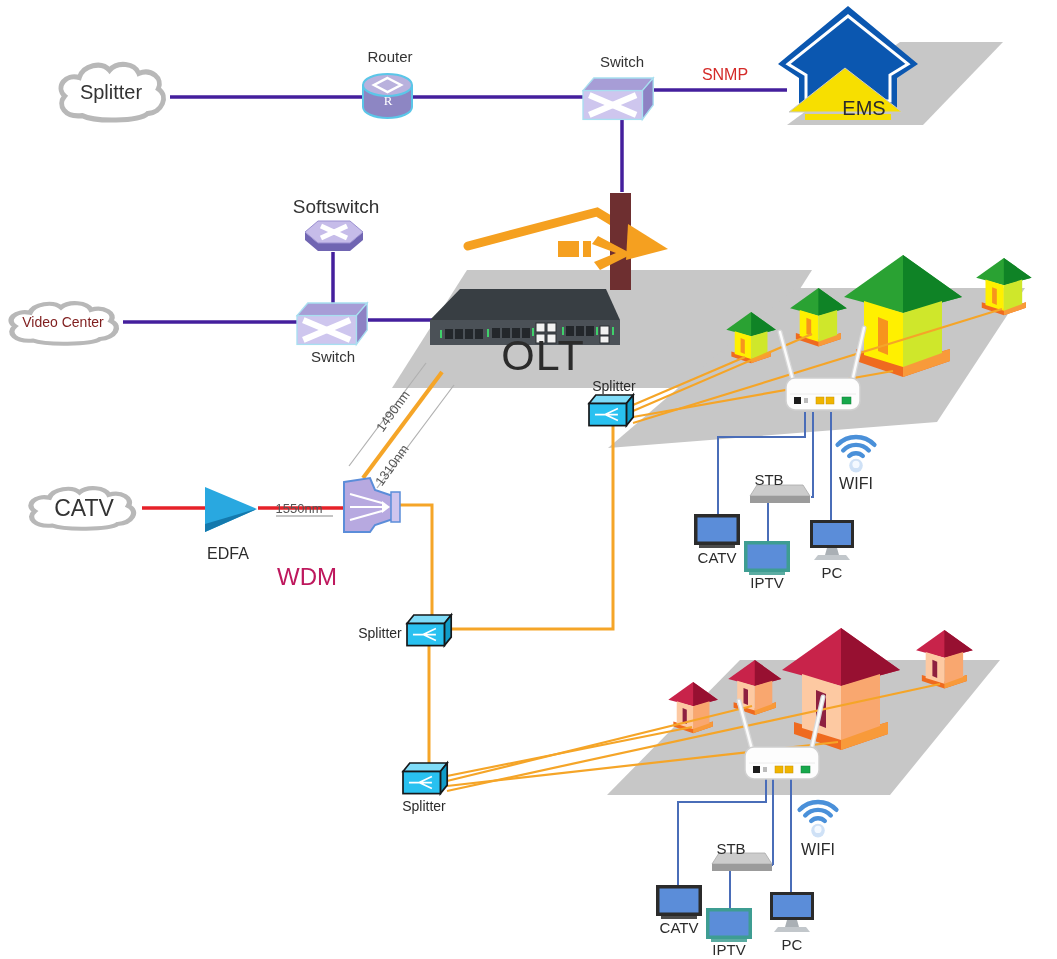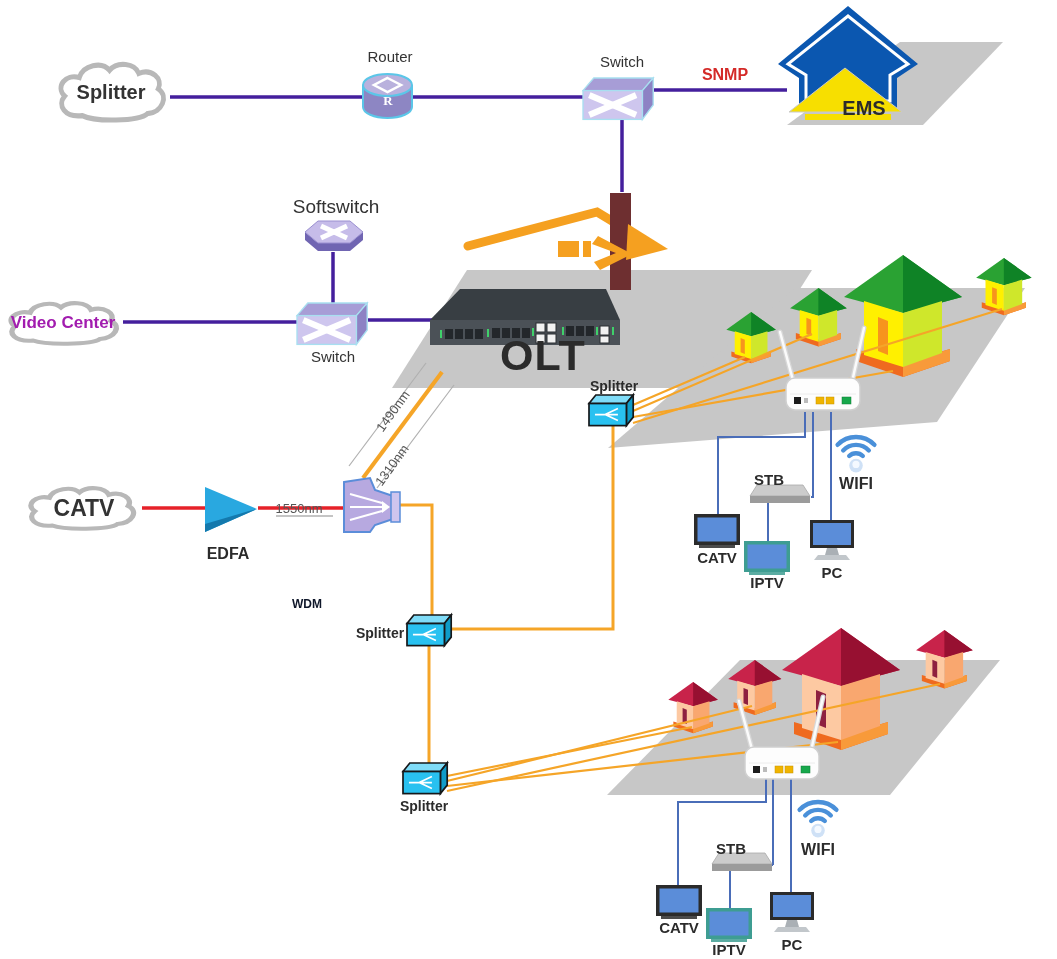--- a/index.html
+++ b/index.html
@@ -1,21 +1,21 @@
 <!DOCTYPE html>
 <html><head>
 <meta charset="utf-8">
 <style>
   html,body{margin:0;padding:0;background:#f2f2f2;}
   #stage{position:relative;width:1057px;height:959px;background:#ffffff;outline:1px solid #e2e2e2;
          font-family:"Liberation Sans",sans-serif;overflow:hidden;}
   #art{position:absolute;left:0;top:0;}
   .lbl{position:absolute;transform:translate(-50%,-50%);white-space:nowrap;color:#333;
        font-family:"Liberation Sans",sans-serif;line-height:1;}
-  .b{font-weight:bold;}
+  .b{font-weight:normal;}
   .rot{transform:translate(-50%,-50%) rotate(-54deg);}
   .red{color:#d42a28;}
   .dim{color:#555;}
 </style>
 </head>
 <body>
 
 <div id="stage">
 
 <svg id="art" width="1057" height="959" viewBox="0 0 1057 959">
@@ -315,26 +315,26 @@
       </g>
 </svg>
 
 <div class="lbl b" style="left:111px;top:92px;font-size:20px;color:#333">Splitter</div>
 <div class="lbl" style="left:390px;top:56px;font-size:15px">Router</div>
 <div class="lbl b" style="left:388px;top:100px;font-size:13px;color:#fff;font-family:'Liberation Serif',serif">R</div>
 <div class="lbl" style="left:622px;top:61px;font-size:15px">Switch</div>
 <div class="lbl b red" style="left:725px;top:75px;font-size:16px">SNMP</div>
 <div class="lbl b" style="left:864px;top:108px;font-size:20px;color:#2b2b2b">EMS</div>
 <div class="lbl" style="left:336px;top:206px;font-size:19px">Softswitch</div>
-<div class="lbl b" style="left:63px;top:322px;font-size:17px;color:#a21caf">Video Center</div>
+<div class="lbl b" style="left:63px;top:322px;font-size:14px;color:#7f1d1d">Video Center</div>
 <div class="lbl" style="left:333px;top:356px;font-size:15px">Switch</div>
 <div class="lbl b" style="left:543px;top:355px;font-size:43px;color:#2b2b2b;letter-spacing:1px">OLT</div>
 <div class="lbl b" style="left:84px;top:508px;font-size:23px;color:#333">CATV</div>
 <div class="lbl b" style="left:228px;top:554px;font-size:16px;color:#2b2b2b">EDFA</div>
-<div class="lbl b" style="left:307px;top:604px;font-size:12px;color:#0f172a">WDM</div>
+<div class="lbl b" style="left:307px;top:577px;font-size:24px;color:#be185d">WDM</div>
 <div class="lbl dim" style="left:299px;top:508px;font-size:13px">1550nm</div>
 <div class="lbl rot dim" style="left:393px;top:411px;font-size:13px">1490nm</div>
 <div class="lbl rot dim" style="left:392px;top:465px;font-size:13px">1310nm</div>
 <div class="lbl b" style="left:614px;top:386px;font-size:14px;color:#2b2b2b">Splitter</div>
 <div class="lbl b" style="left:380px;top:633px;font-size:14px;color:#2b2b2b">Splitter</div>
 <div class="lbl b" style="left:424px;top:806px;font-size:14px;color:#2b2b2b">Splitter</div>
 
 <div class="lbl b" style="left:769px;top:479px;font-size:15px;color:#2b2b2b">STB</div>
 <div class="lbl b" style="left:717px;top:557px;font-size:15px;color:#2b2b2b">CATV</div>
 <div class="lbl b" style="left:767px;top:582px;font-size:15px;color:#2b2b2b">IPTV</div>

